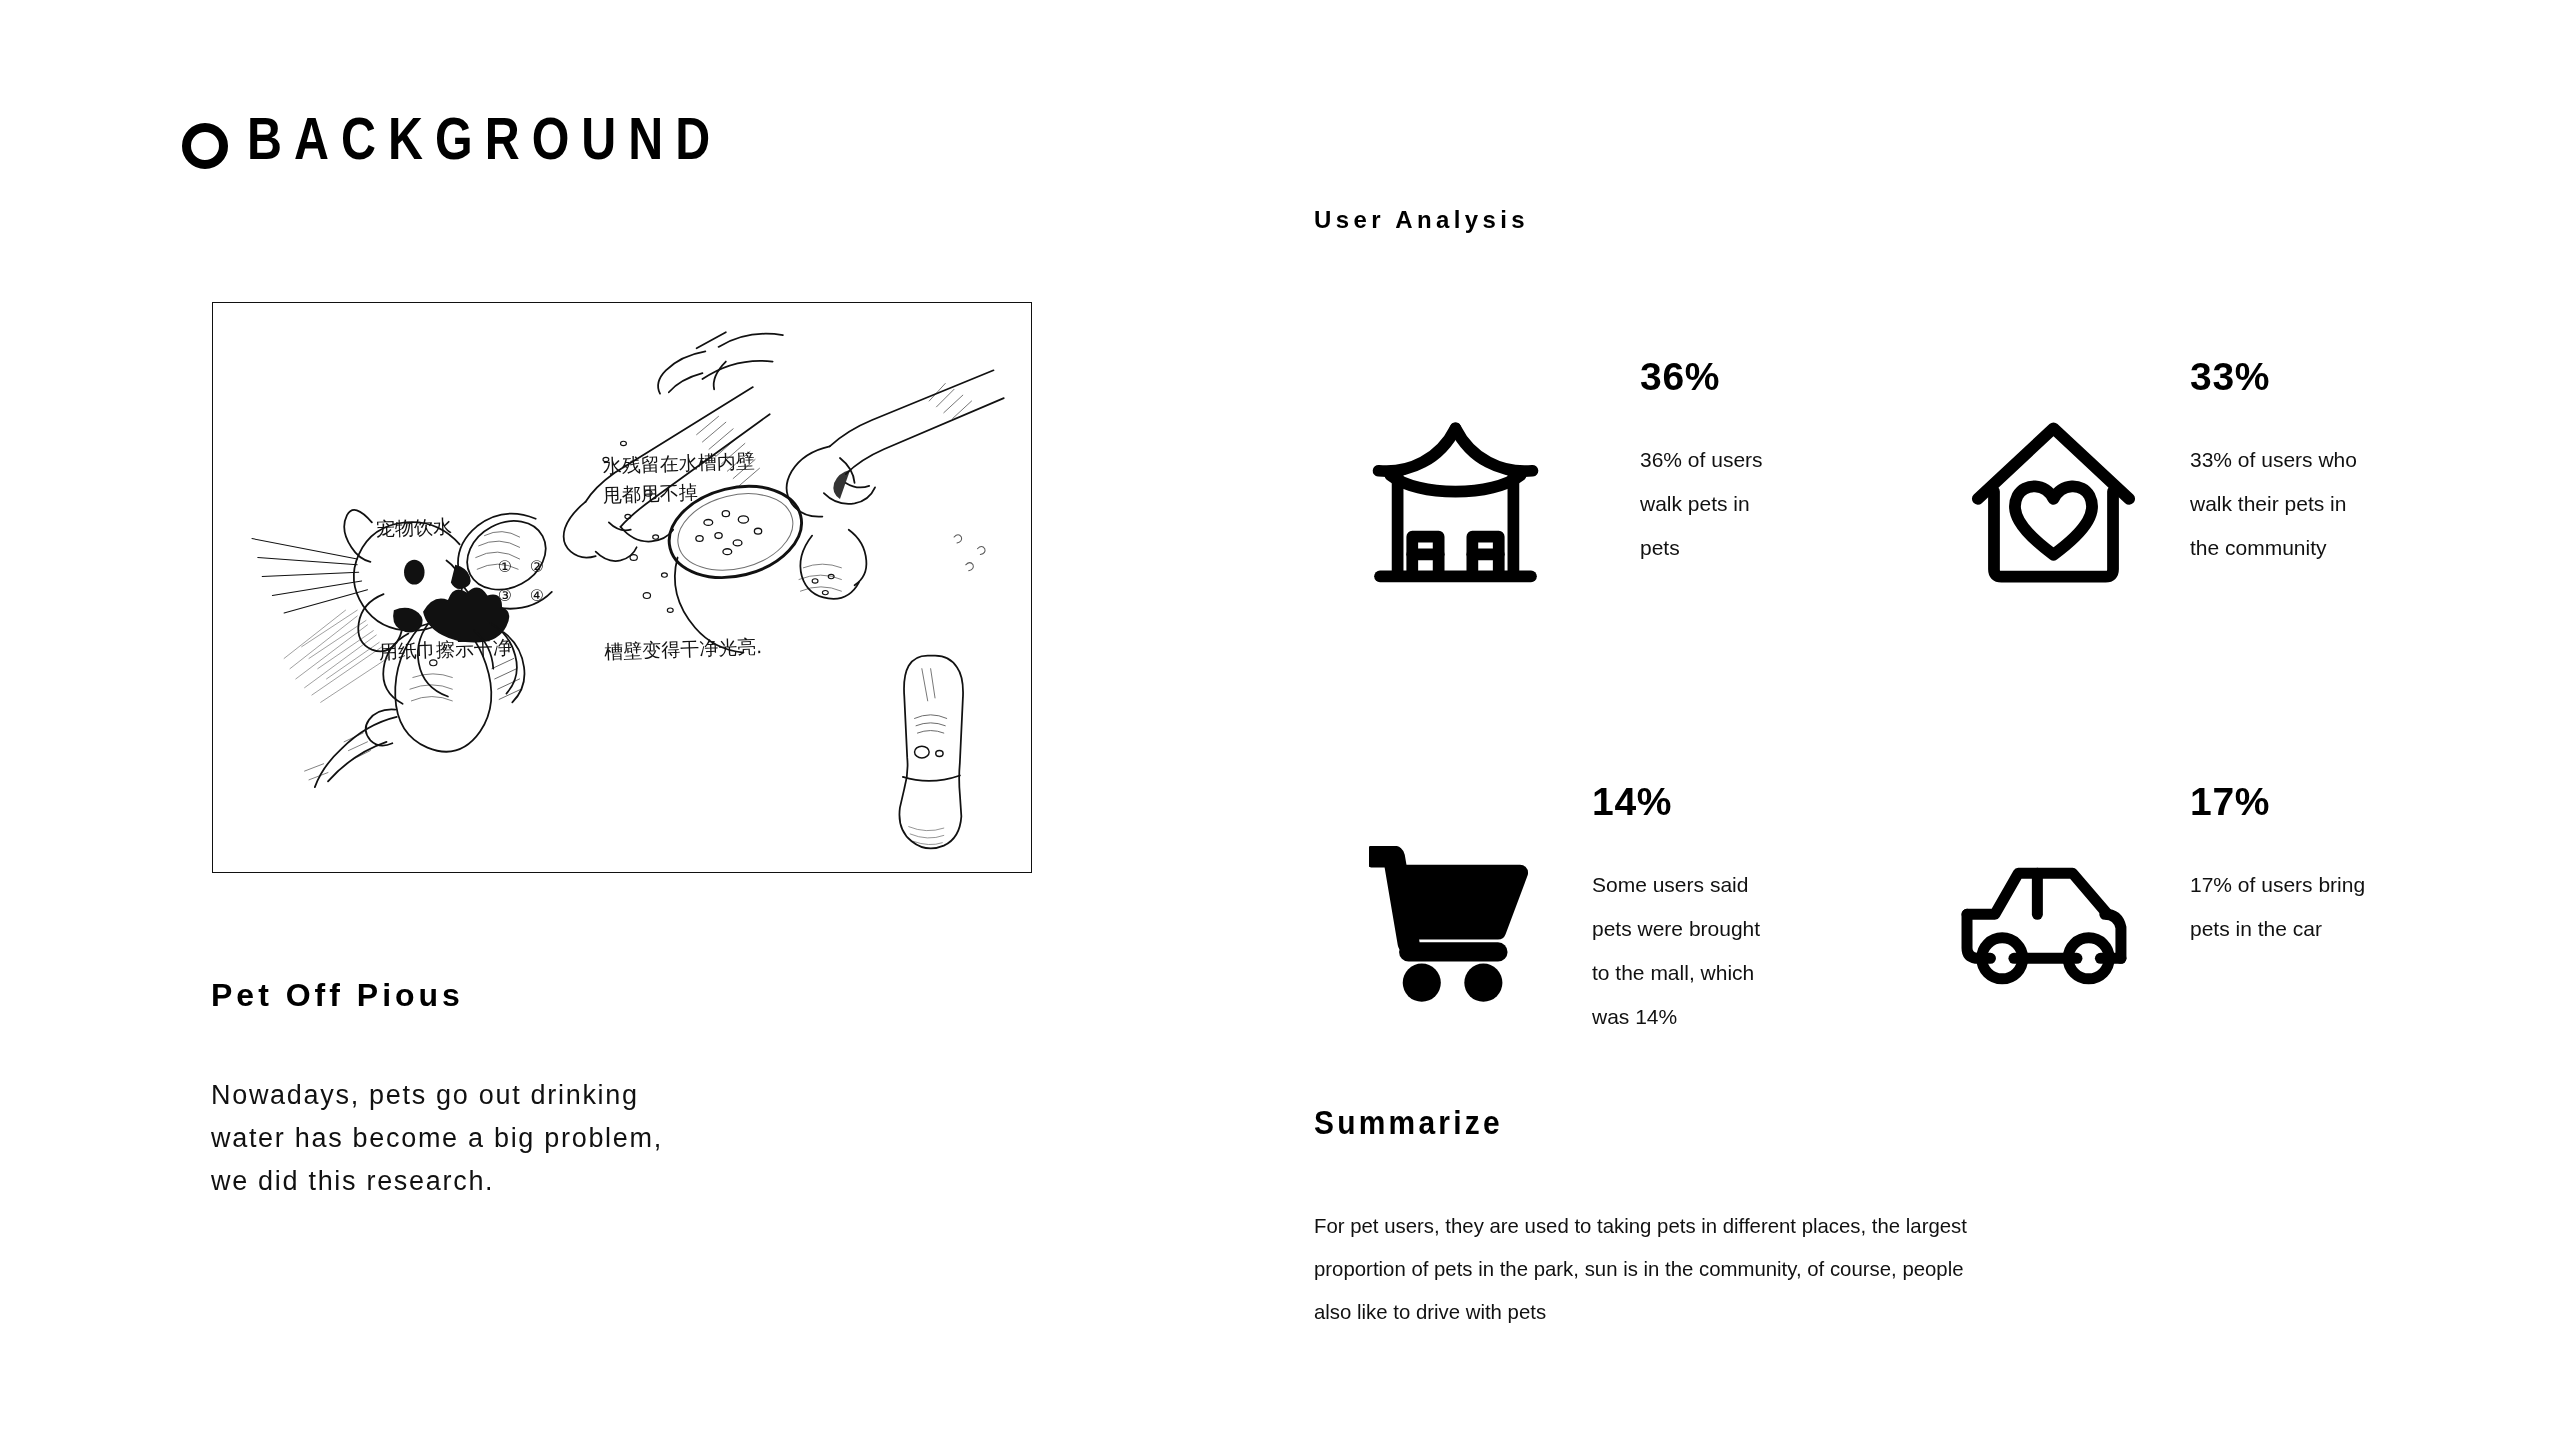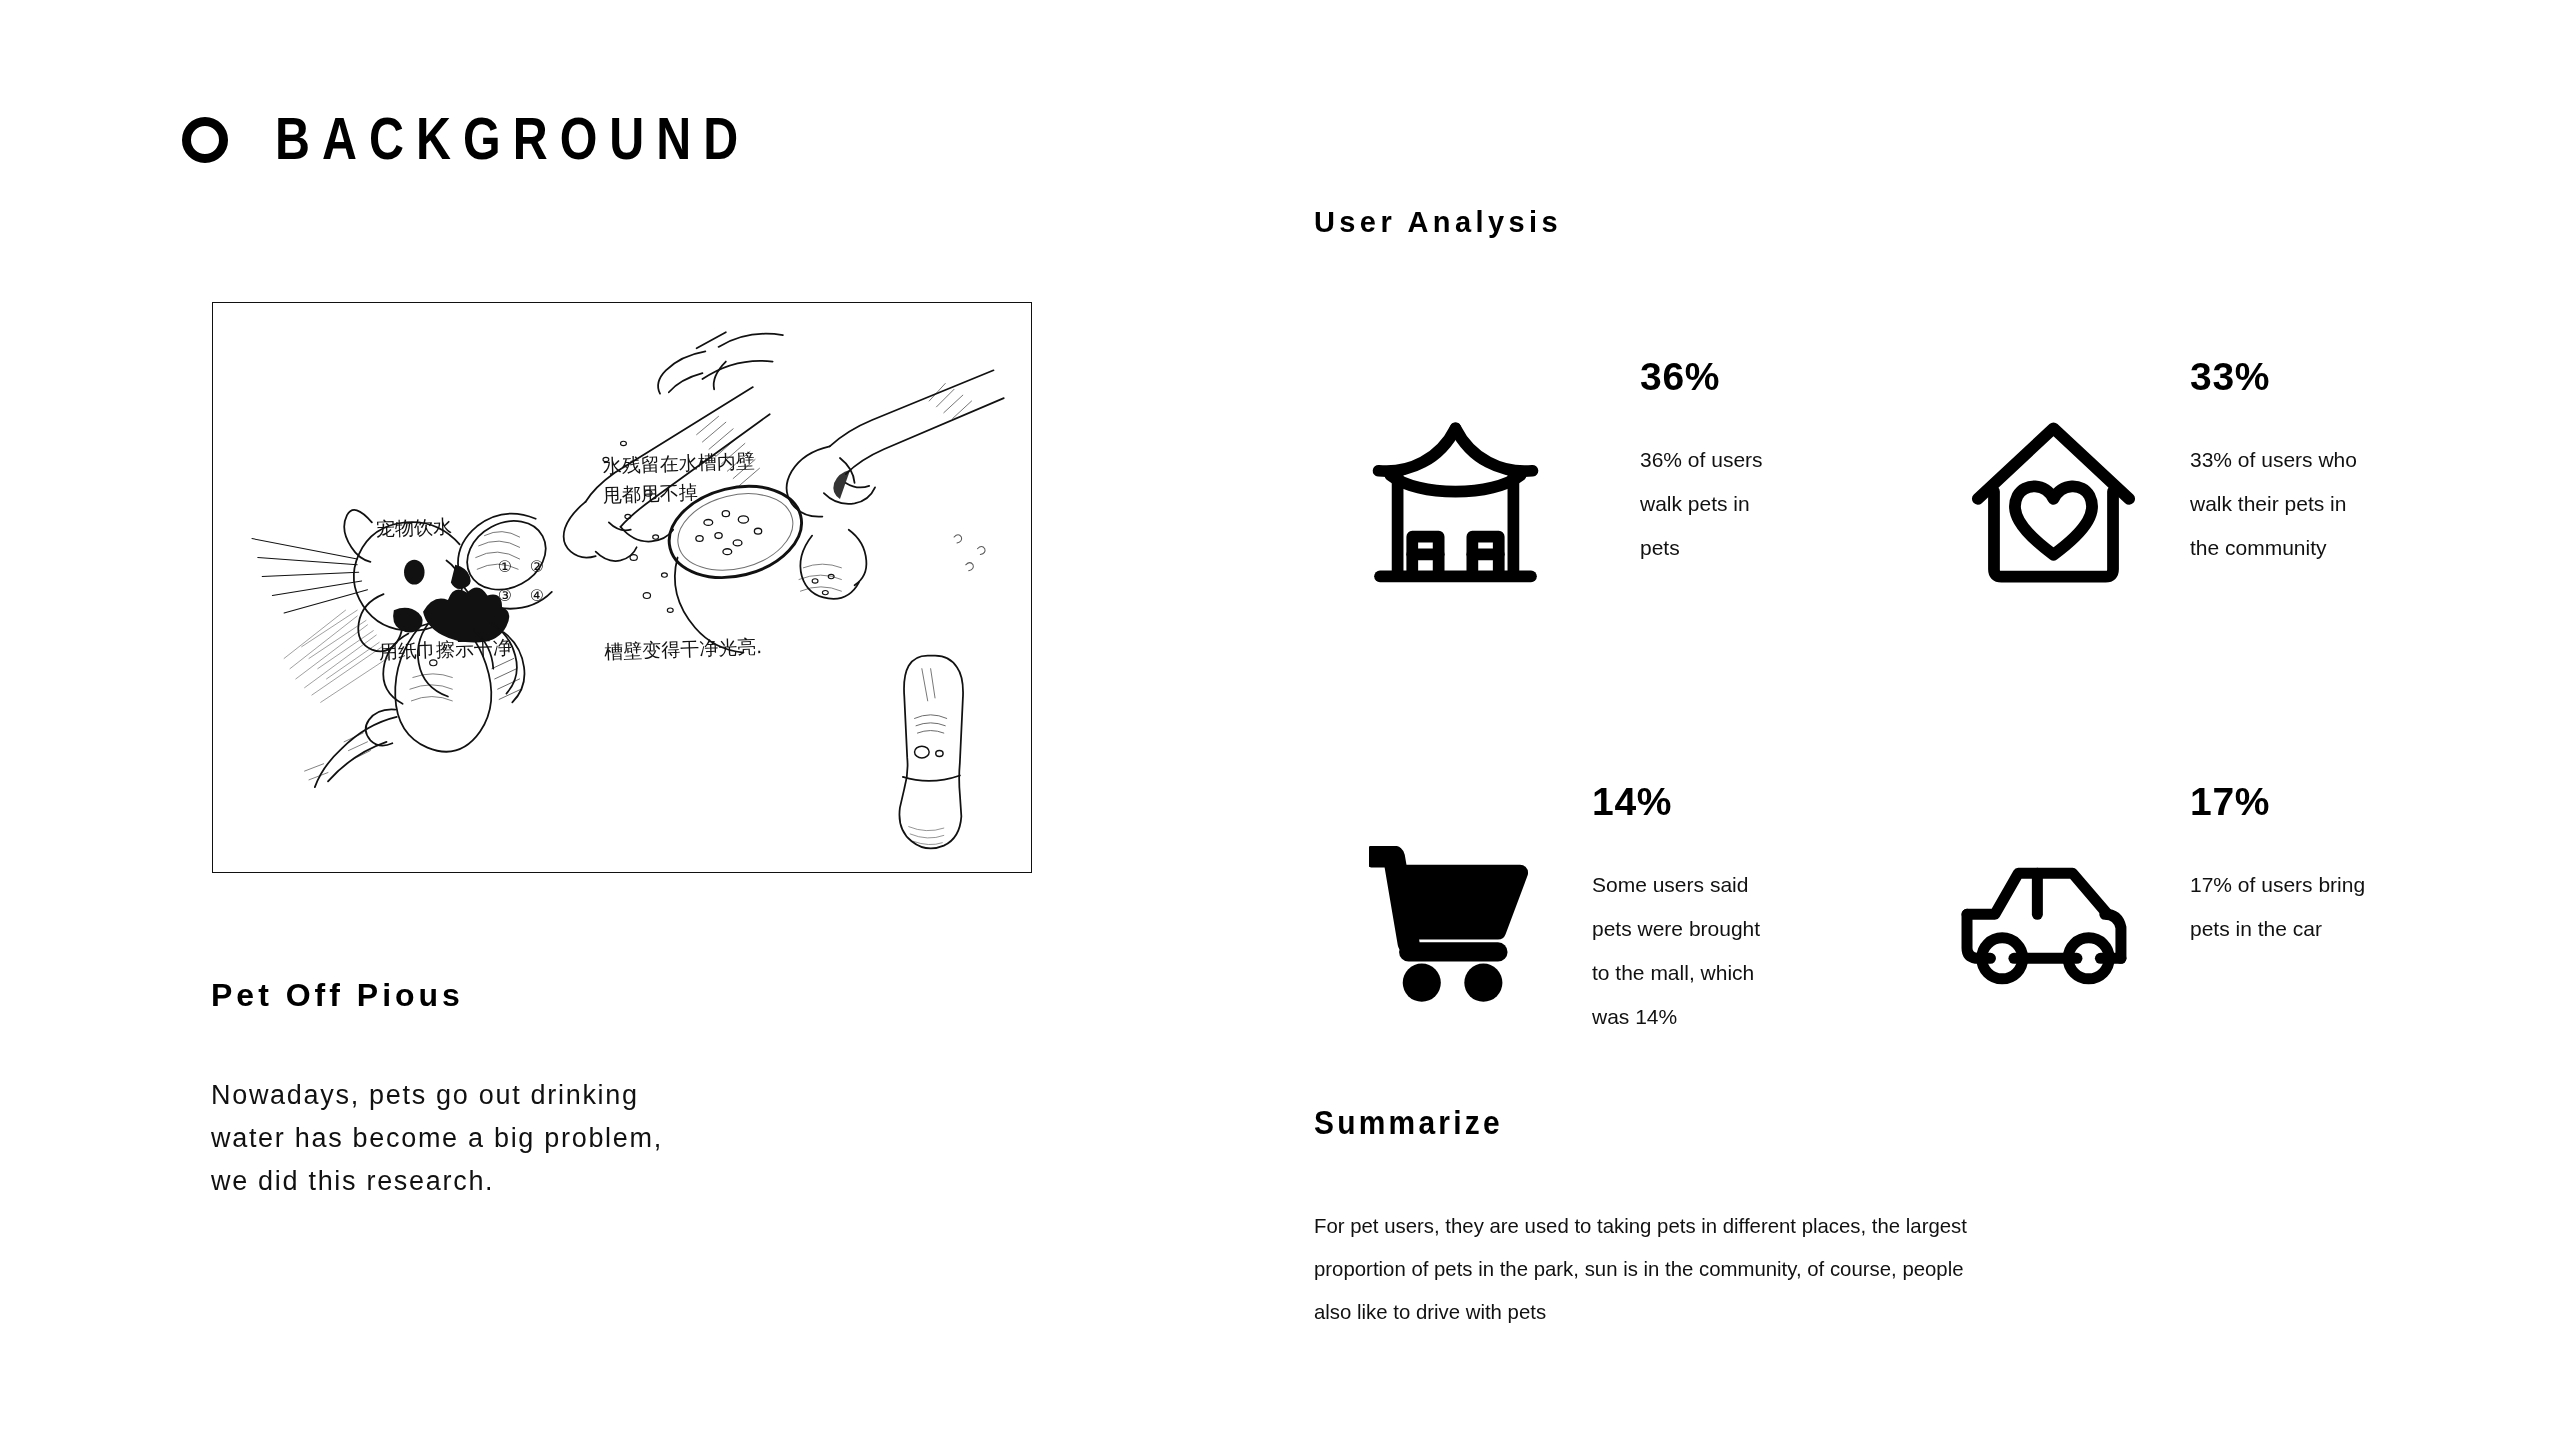--- a/index.html
+++ b/index.html
@@ -15,22 +15,22 @@
     color: #000000;
     overflow: hidden;
   }
 
   
   #section-header {
     position: absolute;
     left: 182px;
     top: 110px;
     display: flex;
-    align-items: center;
-    gap: 47px;
+    align-items: flex-end;
+    gap: 19px;
   }
   #section-header .ring {
     width: 46px;
     height: 46px;
     border: 9.5px solid #000;
     border-radius: 50%;
     box-sizing: border-box;
     flex: none;
   }
   #section-header .title {
@@ -88,21 +88,21 @@
     line-height: 43px;
     color: #111;
   }
   #left-body .ln { display: block; white-space: nowrap; }
 
   
   #user-analysis-heading {
     position: absolute;
     left: 1314px;
     top: 206px;
-    font-size: 29px;
+    font-size: 24px;
     font-weight: 700;
     letter-spacing: 4.4px;
     white-space: nowrap;
   }
 
   .stat {
     position: absolute;
     display: flex;
     align-items: flex-start;
   }

